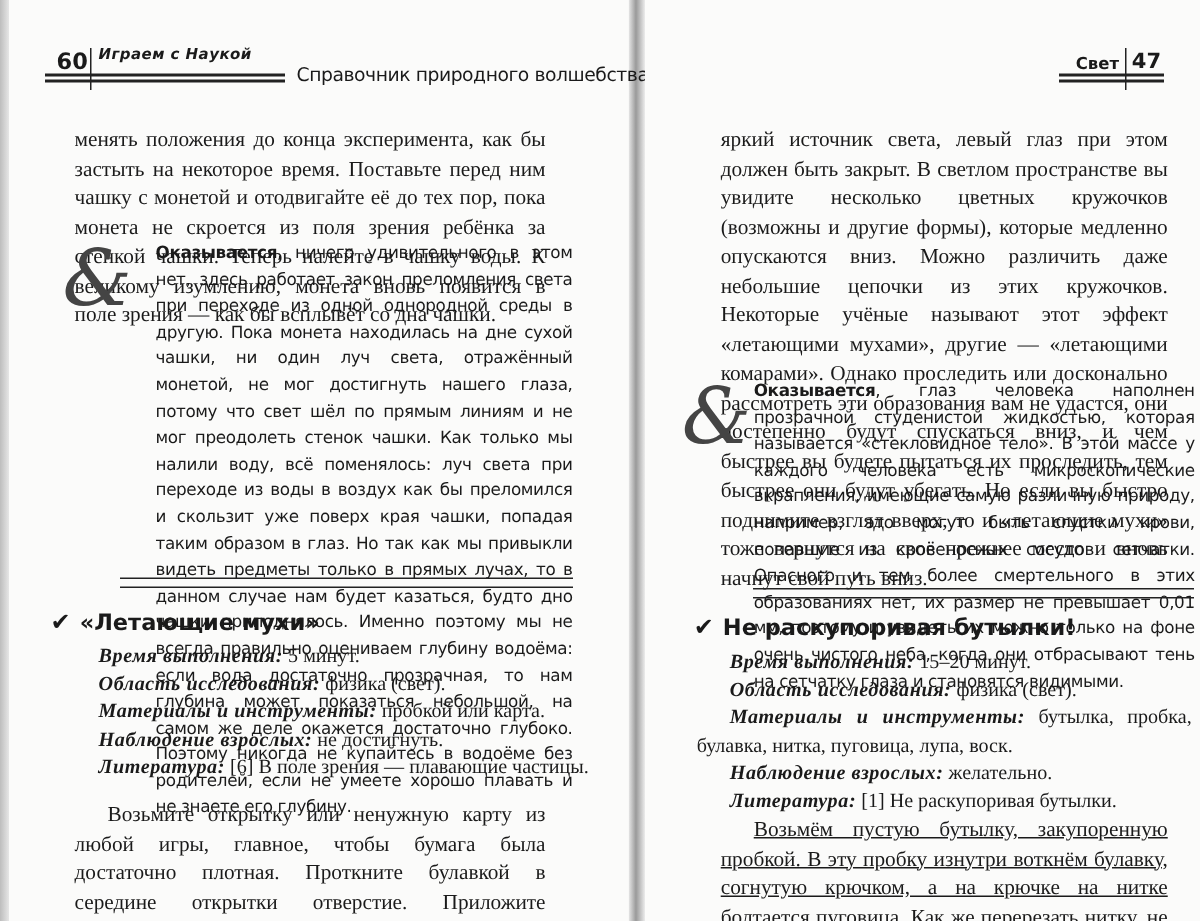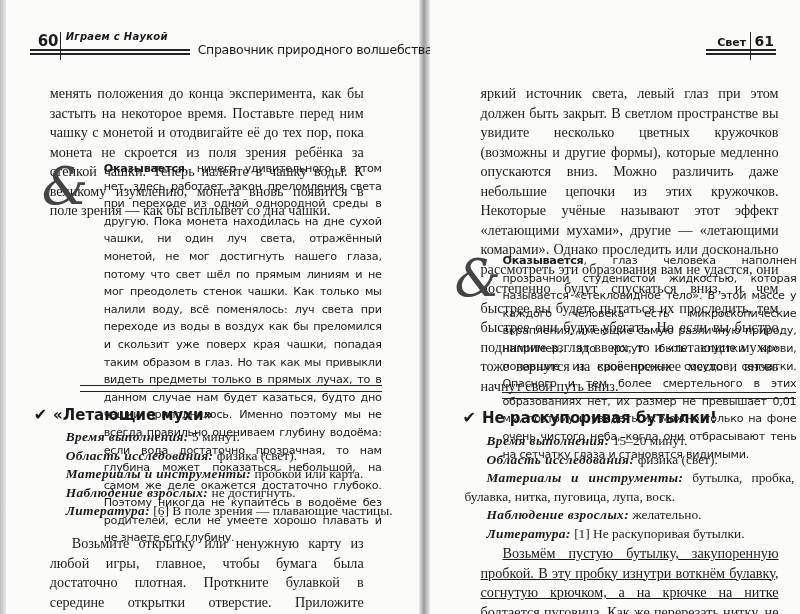--- a/index.html
+++ b/index.html
@@ -92,21 +92,21 @@
       <p class="indent">Возьмите открытку или ненужную карту из любой игры, главное, чтобы бумага была достаточно плотная. Проткните булавкой в середине открытки отверстие. Приложите открытку к правому глазу и взгляните на ясное небо или на</p>
     </div>
   </div>
 
   <div class="gutter"></div>
 
   <div class="page right">
     <div class="rh rh-right">
       <span class="sec">Свет</span>
       <span class="vbar"></span>
-      <span class="num">61</span>
+      <span class="num">47</span>
       <span class="rule1"></span>
       <span class="rule2"></span>
     </div>
 
     <div class="txt" style="left:34px; top:68px; width:330px;">
       <p>яркий источник света, левый глаз при этом должен быть закрыт. В светлом пространстве вы увидите несколько цветных кружочков (возможны и другие формы), которые медленно опускаются вниз. Можно различить даже небольшие цепочки из этих кружочков. Некоторые учёные называют этот эффект «летающими мухами», другие — «летающими комарами». Однако проследить или досконально рассмотреть эти образования вам не удастся, они постепенно будут спускаться вниз, и чем быстрее вы будете пытаться их проследить, тем быстрее они будут убегать. Но если вы быстро поднимите взгляд вверх, то и «летающие мухи» тоже вернутся на своё прежнее место и вновь начнут свой путь вниз.</p>
     </div>
 
     <div class="note" style="left:24px; top:252px;">
       <span class="amp" style="left:0px; top:0px;">&amp;</span>

